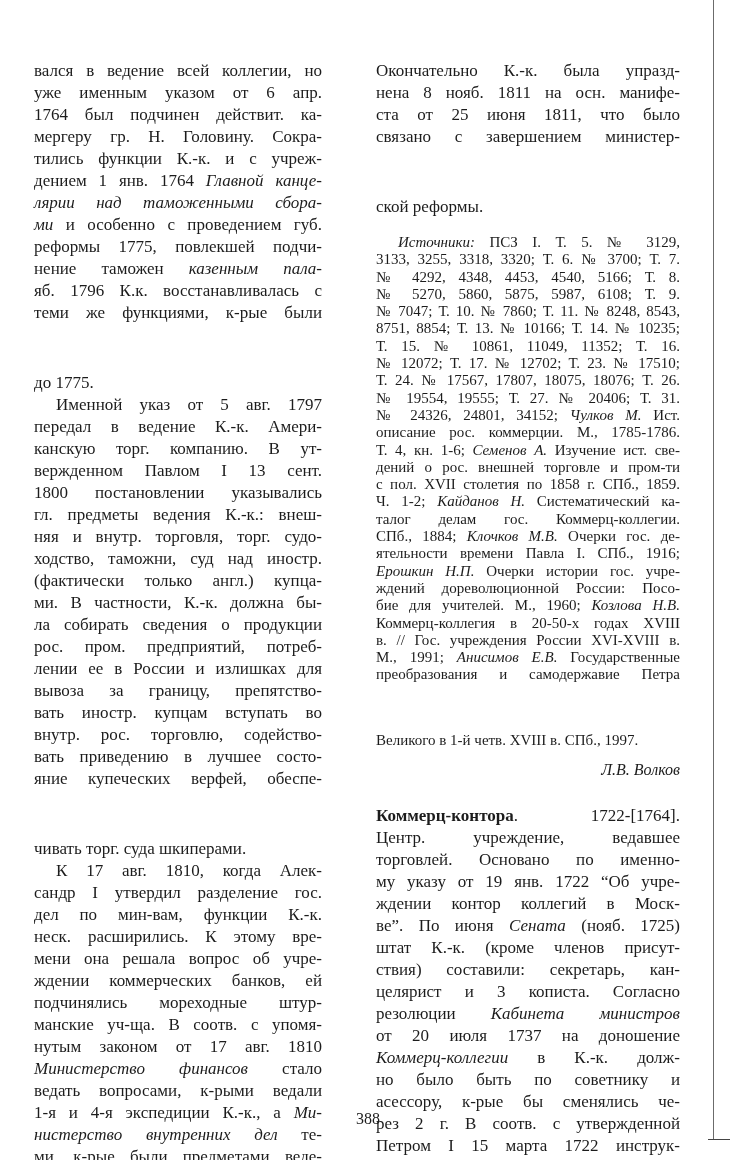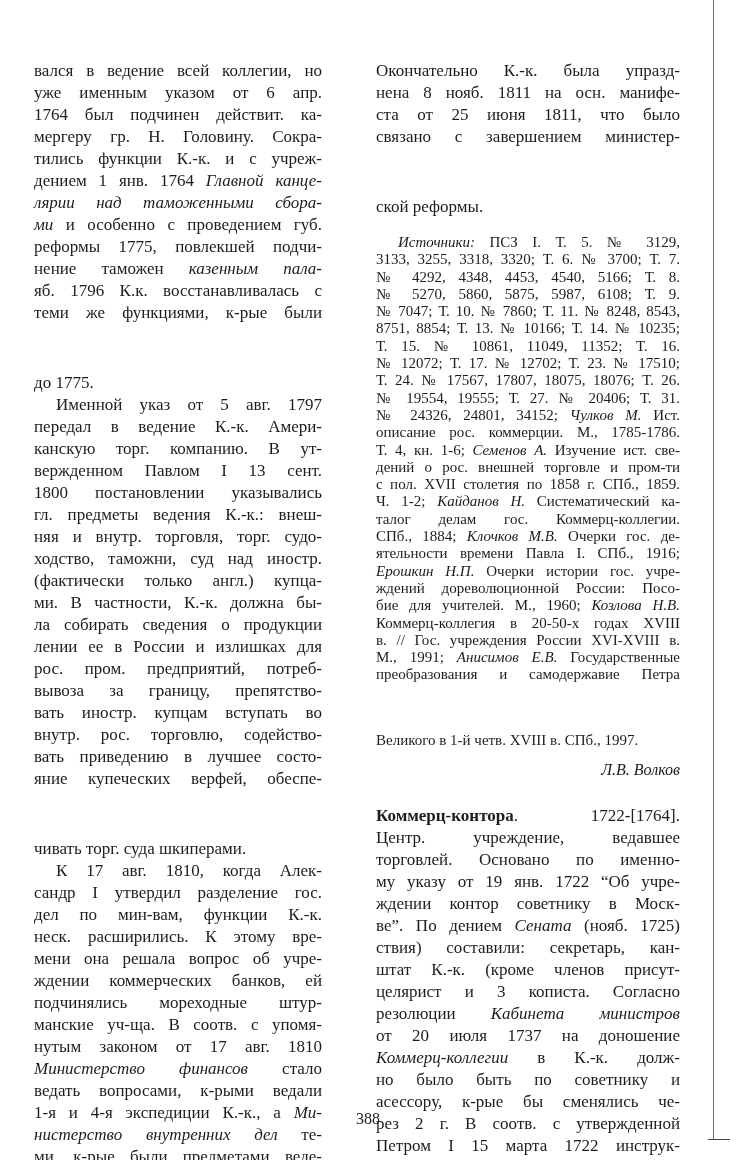--- a/index.html
+++ b/index.html
@@ -45,22 +45,22 @@
     <span class="line"><span>передал в ведение К.-к. Амери-</span></span>
     <span class="line"><span>канскую торг. компанию. В ут-</span></span>
     <span class="line"><span>вержденном Павлом I 13 сент.</span></span>
     <span class="line"><span>1800 постановлении указывались</span></span>
     <span class="line"><span>гл. предметы ведения К.-к.: внеш-</span></span>
     <span class="line"><span>няя и внутр. торговля, торг. судо-</span></span>
     <span class="line"><span>ходство, таможни, суд над иностр.</span></span>
     <span class="line"><span>(фактически только англ.) купца-</span></span>
     <span class="line"><span>ми. В частности, К.-к. должна бы-</span></span>
     <span class="line"><span>ла собирать сведения о продукции</span></span>
+    <span class="line"><span>рос. пром. предприятий, потреб-</span></span>
     <span class="line"><span>лении ее в России и излишках для</span></span>
-    <span class="line"><span>рос. пром. предприятий, потреб-</span></span>
     <span class="line"><span>вывоза за границу, препятство-</span></span>
     <span class="line"><span>вать иностр. купцам вступать во</span></span>
     <span class="line"><span>внутр. рос. торговлю, содейство-</span></span>
     <span class="line"><span>вать приведению в лучшее состо-</span></span>
     <span class="line"><span>яние купеческих верфей, обеспе-</span></span>
     <span class="line last"><span>чивать торг. суда шкиперами.</span></span>
     <span class="line indent"><span>К 17 авг. 1810, когда Алек-</span></span>
     <span class="line"><span>сандр I утвердил разделение гос.</span></span>
     <span class="line"><span>дел по мин-вам, функции К.-к.</span></span>
     <span class="line"><span>неск. расширились. К этому вре-</span></span>
@@ -113,24 +113,24 @@
       <span class="line"><span>М., 1991; </span><span class="it">Анисимов Е.В.</span><span> Государственные</span></span>
       <span class="line"><span>преобразования и самодержавие Петра</span></span>
       <span class="line last"><span>Великого в 1-й четв. XVIII в. СПб., 1997.</span></span>
     </div>
   <div class="signature">Л.В. Волков</div>
   <div class="entry">
       <span class="line"><b>Коммерц-контора</b><span>. 1722-[1764].</span></span>
       <span class="line"><span>Центр. учреждение, ведавшее</span></span>
       <span class="line"><span>торговлей. Основано по именно-</span></span>
       <span class="line"><span>му указу от 19 янв. 1722 “Об учре-</span></span>
-      <span class="line"><span>ждении контор советнику в Моск-</span></span>
-      <span class="line"><span>ве”. По дением </span><span class="it">Сената</span><span> (нояб. 1725)</span></span>
+      <span class="line"><span>ждении контор коллегий в Моск-</span></span>
+      <span class="line"><span>ве”. По июня </span><span class="it">Сената</span><span> (нояб. 1725)</span></span>
+      <span class="line"><span>штат К.-к. (кроме членов присут-</span></span>
       <span class="line"><span>ствия) составили: секретарь, кан-</span></span>
-      <span class="line"><span>штат К.-к. (кроме членов присут-</span></span>
       <span class="line"><span>целярист и 3 кописта. Согласно</span></span>
       <span class="line"><span>резолюции </span><span class="it">Кабинета министров</span></span>
       <span class="line"><span>от 20 июля 1737 на доношение</span></span>
       <span class="line"><span class="it">Коммерц-коллегии</span><span> в К.-к. долж-</span></span>
       <span class="line"><span>но было быть по советнику и</span></span>
       <span class="line"><span>асессору, к-рые бы сменялись че-</span></span>
       <span class="line"><span>рез 2 г. В соотв. с утвержденной</span></span>
       <span class="line"><span>Петром I 15 марта 1722 инструк-</span></span>
       <span class="line"><span>цией советнику Коммерц-колле-</span></span>
       <span class="line"><span>гии, возглавлявшему К.-к., он</span></span>

